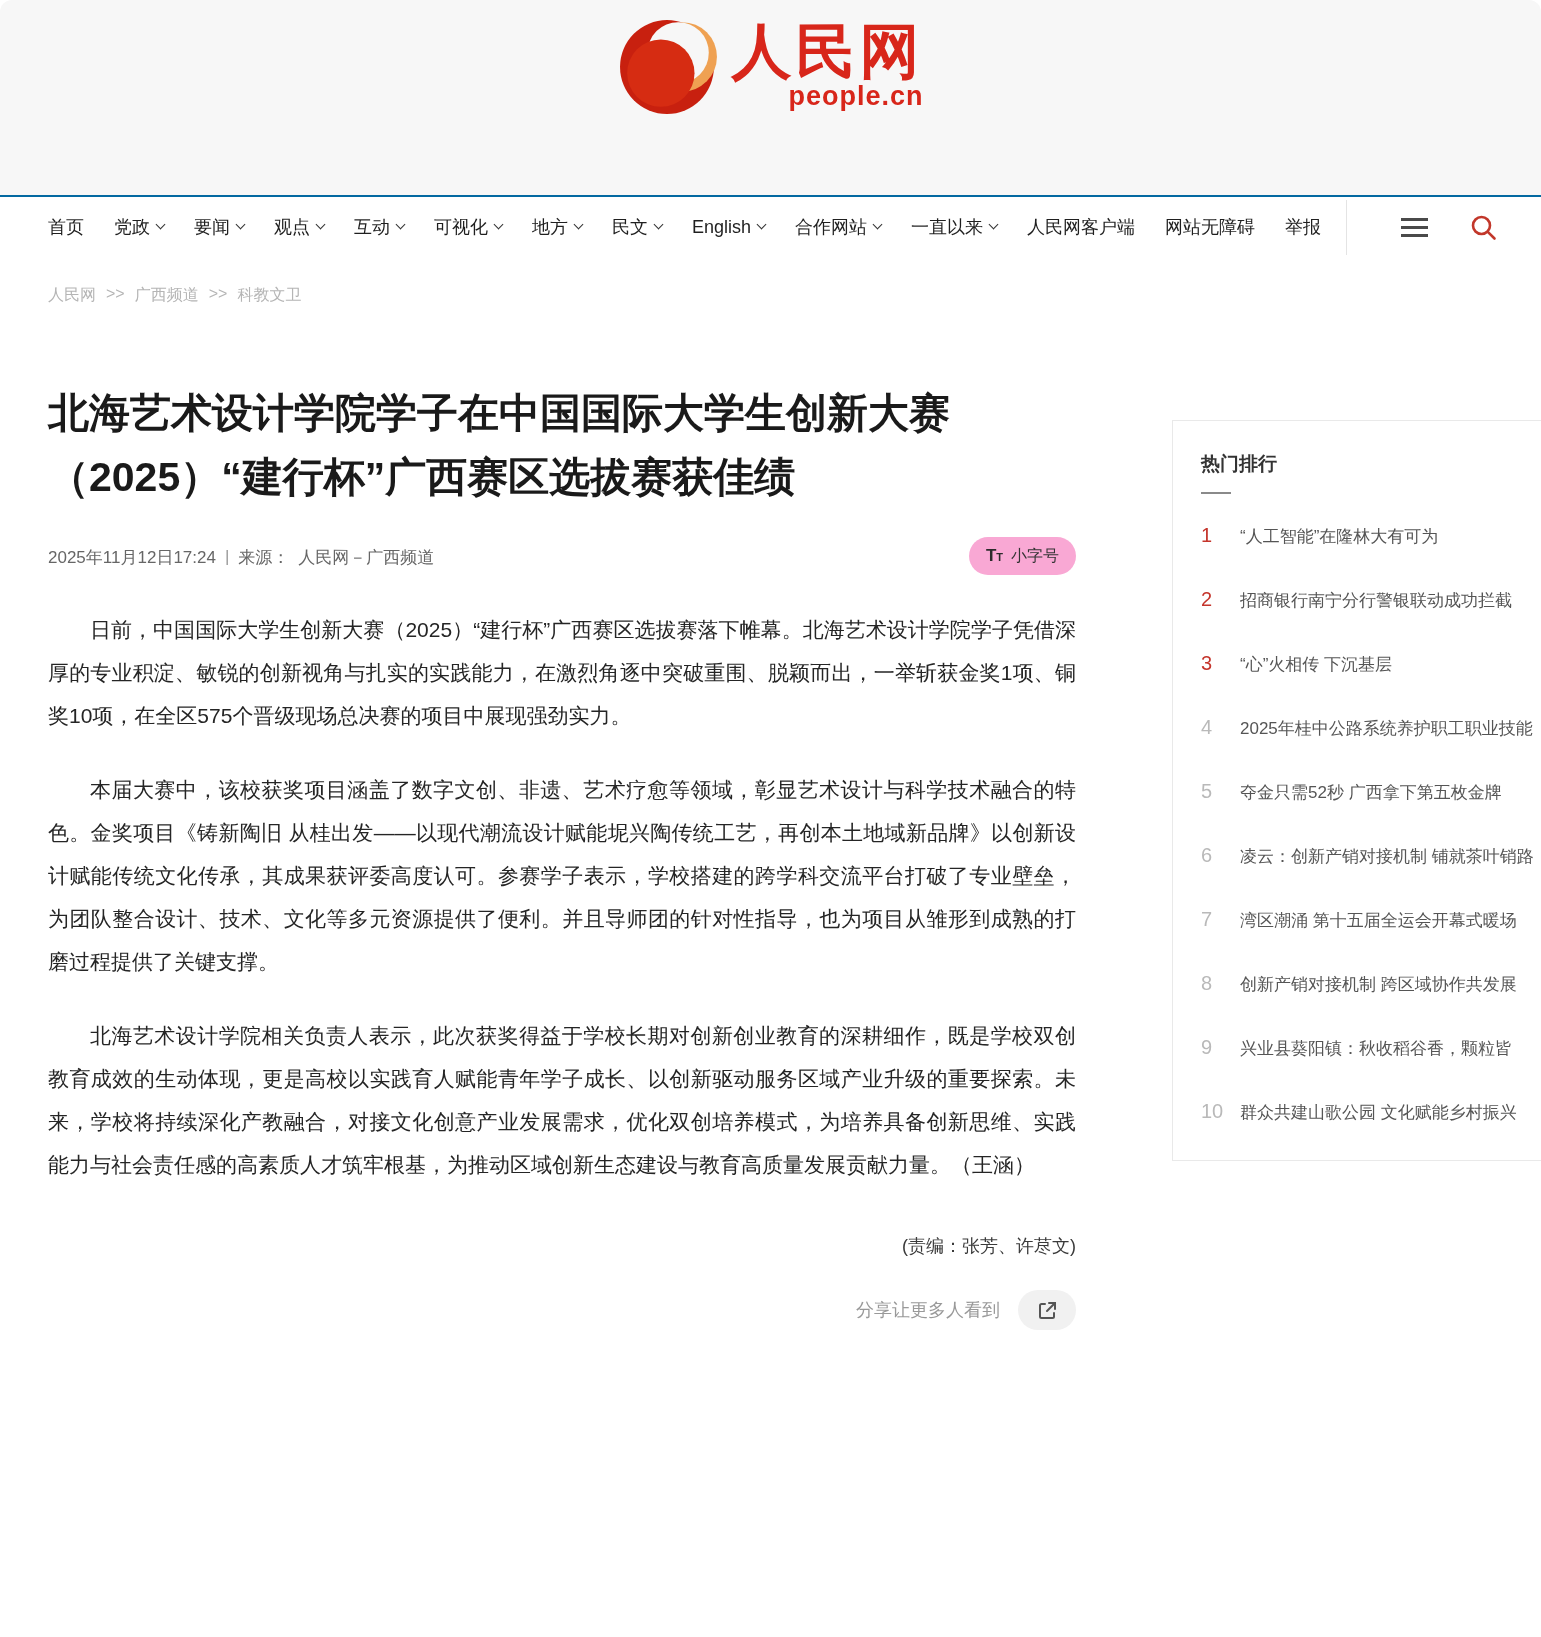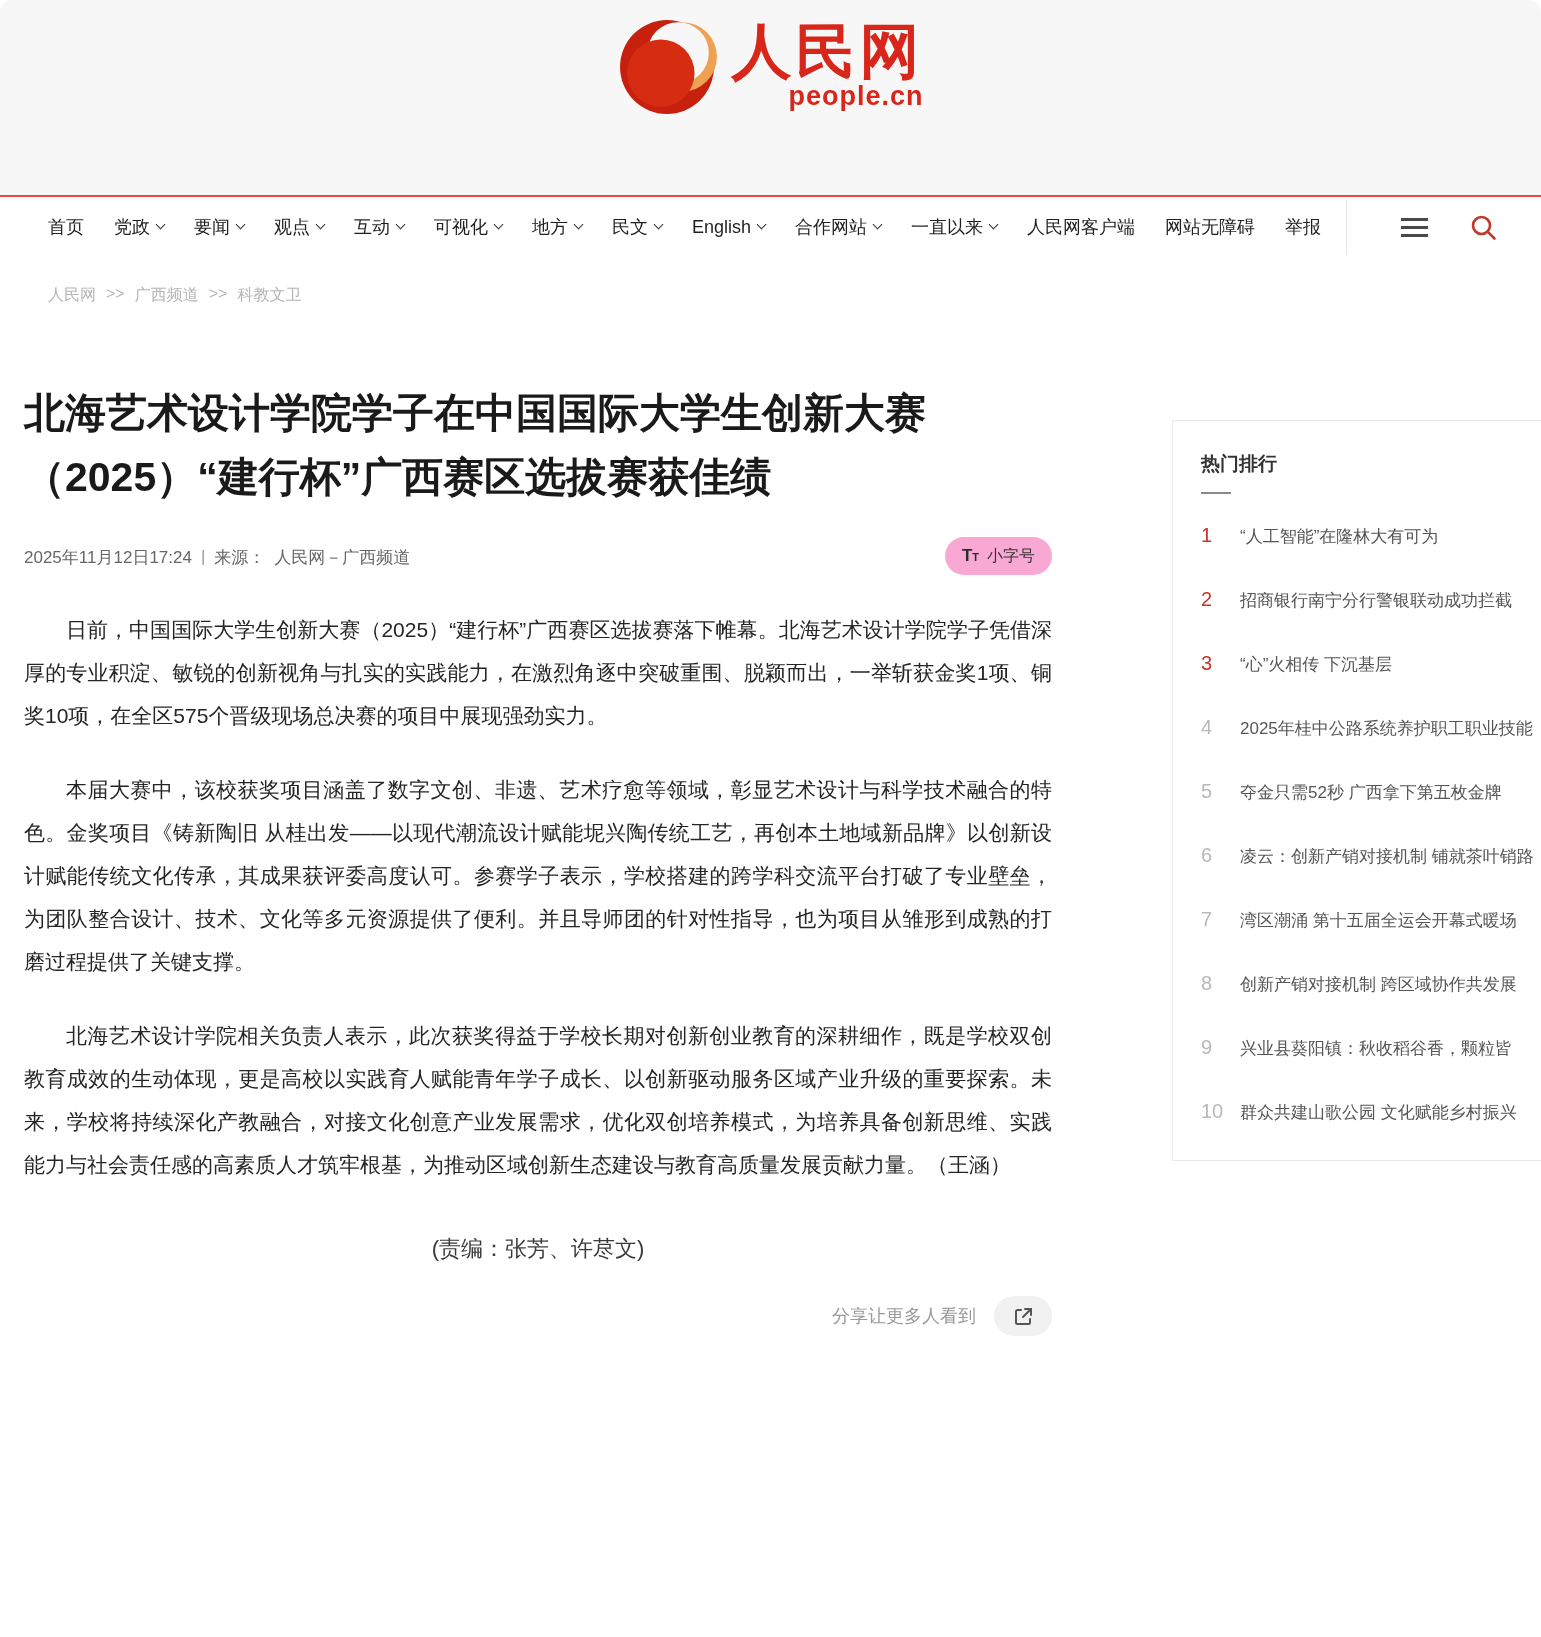--- a/index.html
+++ b/index.html
@@ -8,45 +8,45 @@
     position:relative; width:1541px; height:1637px; overflow:hidden;
     background:#ffffff; font-family:"Liberation Sans","DejaVu Sans",sans-serif;border-radius:12px;
   }
   
   .site-header { height:195px; background:#f7f7f7; display:flex; justify-content:center; }
   .logo { display:flex; align-items:center; gap:12px; margin-top:10px; height:110px; cursor:pointer; }
   .logo-text { display:flex; flex-direction:column; align-items:flex-end; }
   .logo-cn { font-size:60px; font-weight:bold; color:#d8261a; letter-spacing:4px; line-height:1.1; }
   .logo-en { font-size:27px; font-weight:bold; color:#d8261a; letter-spacing:1px; margin-top:-4px; }
   
-  .main-nav { position:relative; height:62px; background:#fff; border-top:2px solid #ef4444; display:flex; align-items:center; padding:0 48px; }
+  .main-nav { position:relative; height:62px; background:#fff; border-top:2px solid #0369a1; display:flex; align-items:center; padding:0 48px; }
   .nav-items { display:flex; align-items:center; gap:30px; font-size:18px; color:#1f1f1f; }
   .nav-item { display:flex; align-items:center; gap:7px; cursor:pointer; white-space:nowrap; }
   .chev { width:7px; height:7px; border-right:1.6px solid #333; border-bottom:1.6px solid #333; transform:rotate(45deg); margin-top:-5px; }
   .nav-sep { position:absolute; left:1346px; top:3px; width:1px; height:55px; background:#e4e4e4; }
   .nav-right { position:absolute; right:44px; display:flex; align-items:center; gap:42px; }
   .hamburger { display:flex; flex-direction:column; gap:5px; cursor:pointer; }
   .hamburger i { display:block; width:27px; height:3px; background:#4a4a4a; }
   
   .breadcrumb { margin:28px 0 0 48px; display:flex; gap:10px; font-size:16px; color:#b5b5b5; }
   .breadcrumb a { color:#b5b5b5; text-decoration:none; cursor:pointer; }
   
-  .article { width:1028px; margin-left:24px; }
+  .article { width:1028px; margin-left:48px; }
   .article-title { margin-top:76px; font-size:41px; line-height:1.55; font-weight:700; color:#1a1a1a; }
   .article-title span { display:block; }
   .meta { position:relative; margin-top:28px; height:40px; display:flex; align-items:center; gap:9px; font-size:17px; color:#666; }
   .meta .divider { color:#999; }
   .meta a.source { color:#666; text-decoration:none; cursor:pointer; }
   .font-size-btn { position:absolute; right:0; top:0; height:38px; padding:0 17px; border:none; border-radius:19px;
     background:#f9a8d4; display:flex; align-items:center; gap:8px; font-size:16px; color:#333;
     font-family:inherit; cursor:pointer; }
   .tt { font-weight:700; color:#2b2b2b; }
   .tt .t1 { font-size:17px; } .tt .t2 { font-size:11px; }
   .article p { margin-top:31px; font-size:21px; line-height:43px; color:#252525; text-indent:2em; text-align:justify; }
-  .editors { margin-top:48px; text-align:center; font-size:22px; color:#3a3a3a; }
+  .editors { margin-top:48px; text-align:right; font-size:18px; color:#3a3a3a; }
   .share-row { margin-top:32px; display:flex; justify-content:flex-end; align-items:center; gap:18px; font-size:18px; color:#999; }
   .share-btn { width:58px; height:40px; border:none; border-radius:20px; background:#f1f1f1;
     display:flex; align-items:center; justify-content:center; cursor:pointer; }
   
   .hot-rank { position:absolute; left:1172px; top:420px; width:432px; background:#fff;
     border:1px solid #e9e9e9; padding:30px 0 20px 28px; }
   .hot-rank h3 { font-size:19px; font-weight:700; color:#333; }
   .rank-underline { width:30px; height:2px; background:#8a8a8a; margin-top:15px; }
   .hot-rank ol { list-style:none; margin-top:30px; }
   .hot-rank li { display:flex; align-items:baseline; gap:15px; margin-bottom:40px;

